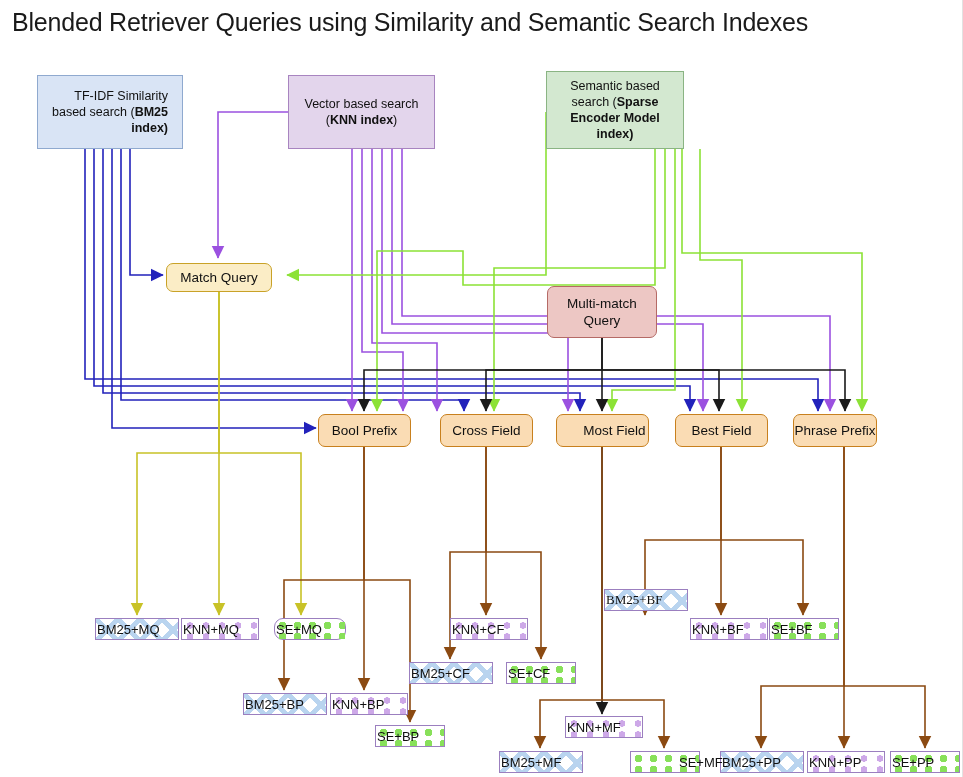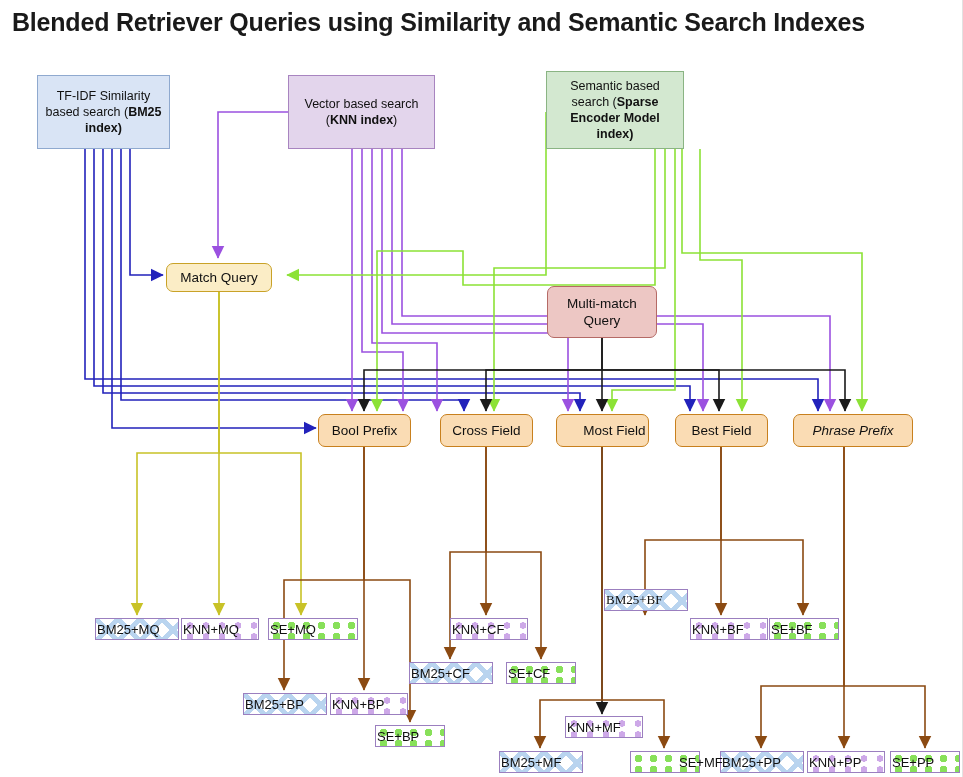--- a/index.html
+++ b/index.html
@@ -1,20 +1,20 @@
 <!DOCTYPE html>
 <html><head>
 <meta charset="utf-8">
 <style>
   html,body{margin:0;padding:0;background:#ffffff;}
   body{font-family:"Liberation Sans", sans-serif;}
   #page{position:relative;width:963px;height:777px;background:#fff;overflow:hidden;}
   #page::after{content:"";position:absolute;right:0;top:0;width:1px;height:777px;background:#e2e2e2;}
 
-  #title{position:absolute;left:12px;top:8px;font-size:25px;color:#1a1a1a;letter-spacing:-0.2px;white-space:nowrap;font-weight:bold;}
+  #title{position:absolute;left:12px;top:8px;font-size:25px;color:#1a1a1a;letter-spacing:-0.2px;white-space:nowrap;}
 
   svg.edges{position:absolute;left:0;top:0;width:963px;height:777px;pointer-events:none;}
 
   .node{position:absolute;box-sizing:border-box;display:flex;align-items:center;justify-content:center;text-align:center;}
 
   
   .src{border:1px solid;font-size:12.5px;line-height:16px;padding:4px 6px;color:#111;}
   .src.blue{background:#d9e4f5;border-color:#8fa9cf;}
   .src.purple{background:#e3d5ec;border-color:#a884c0;}
   .src.green{background:#d3e8d0;border-color:#8ab483;}
@@ -129,21 +129,21 @@
       <path d="M721,447 L721,615" stroke="#8b4a12" marker-end="url(#aw)"></path>
       <path d="M721,447 L721,540 L645,540 L645,615" stroke="#8b4a12" marker-end="url(#aw)"></path>
       <path d="M721,540 L803,540 L803,615" stroke="#8b4a12" marker-end="url(#aw)"></path>
 
       <path d="M844,447 L844,748" stroke="#8b4a12" marker-end="url(#aw)"></path>
       <path d="M844,447 L844,686 L761,686 L761,748" stroke="#8b4a12" marker-end="url(#aw)"></path>
       <path d="M844,686 L925,686 L925,748" stroke="#8b4a12" marker-end="url(#aw)"></path>
     </g>
   </svg>
 
-  <div class="node src blue" style="left:37px;top:75px;width:133px;height:74px;">
+  <div class="node src blue" style="left:37px;top:75px;width:146px;height:74px;text-align:right;">
     <div><span>TF-IDF Similarity</span><br>
       <span>based search (</span><b>BM25</b><br>
       <b>index)</b></div>
   </div>
 
   <div class="node src purple" style="left:288px;top:75px;width:147px;height:74px;">
     <div><span>Vector based search</span><br>
       <span>(</span><b>KNN index</b>)</div>
   </div>
 
@@ -166,31 +166,31 @@
   </div>
   <div class="node qbox peach" style="left:440px;top:414px;width:93px;height:33px;">
     <span>Cross Field</span>
   </div>
   <div class="node qbox peach" style="left:556px;top:414px;width:93px;height:33px;padding-left:24px;">
     <span>Most Field</span>
   </div>
   <div class="node qbox peach" style="left:675px;top:414px;width:93px;height:33px;">
     <span>Best Field</span>
   </div>
-  <div class="node qbox peach" style="left:793px;top:414px;width:120px;height:33px;font-style:italic;">
+  <div class="node qbox peach" style="left:793px;top:414px;width:84px;height:33px;">
     <span>Phrase Prefix</span>
   </div>
 
   <div class="leaf bm25" style="left:95px;top:618px;width:84px;">
     <span>BM25+MQ</span>
     </div>
   <div class="leaf knn" style="left:181px;top:618px;width:78px;">
     <span>KNN+MQ</span>
     </div>
-  <div class="leaf se" style="left:268px;top:618px;width:90px;">
+  <div class="leaf se" style="left:274px;top:618px;width:72px;border-radius:9px;">
     <span>SE+MQ</span>
     </div>
 
   <div class="leaf bm25" style="left:243px;top:693px;width:84px;">
     <span>BM25+BP</span>
     </div>
   <div class="leaf knn" style="left:330px;top:693px;width:78px;">
     <span>KNN+BP</span>
     </div>
   <div class="leaf se" style="left:375px;top:725px;width:70px;">

